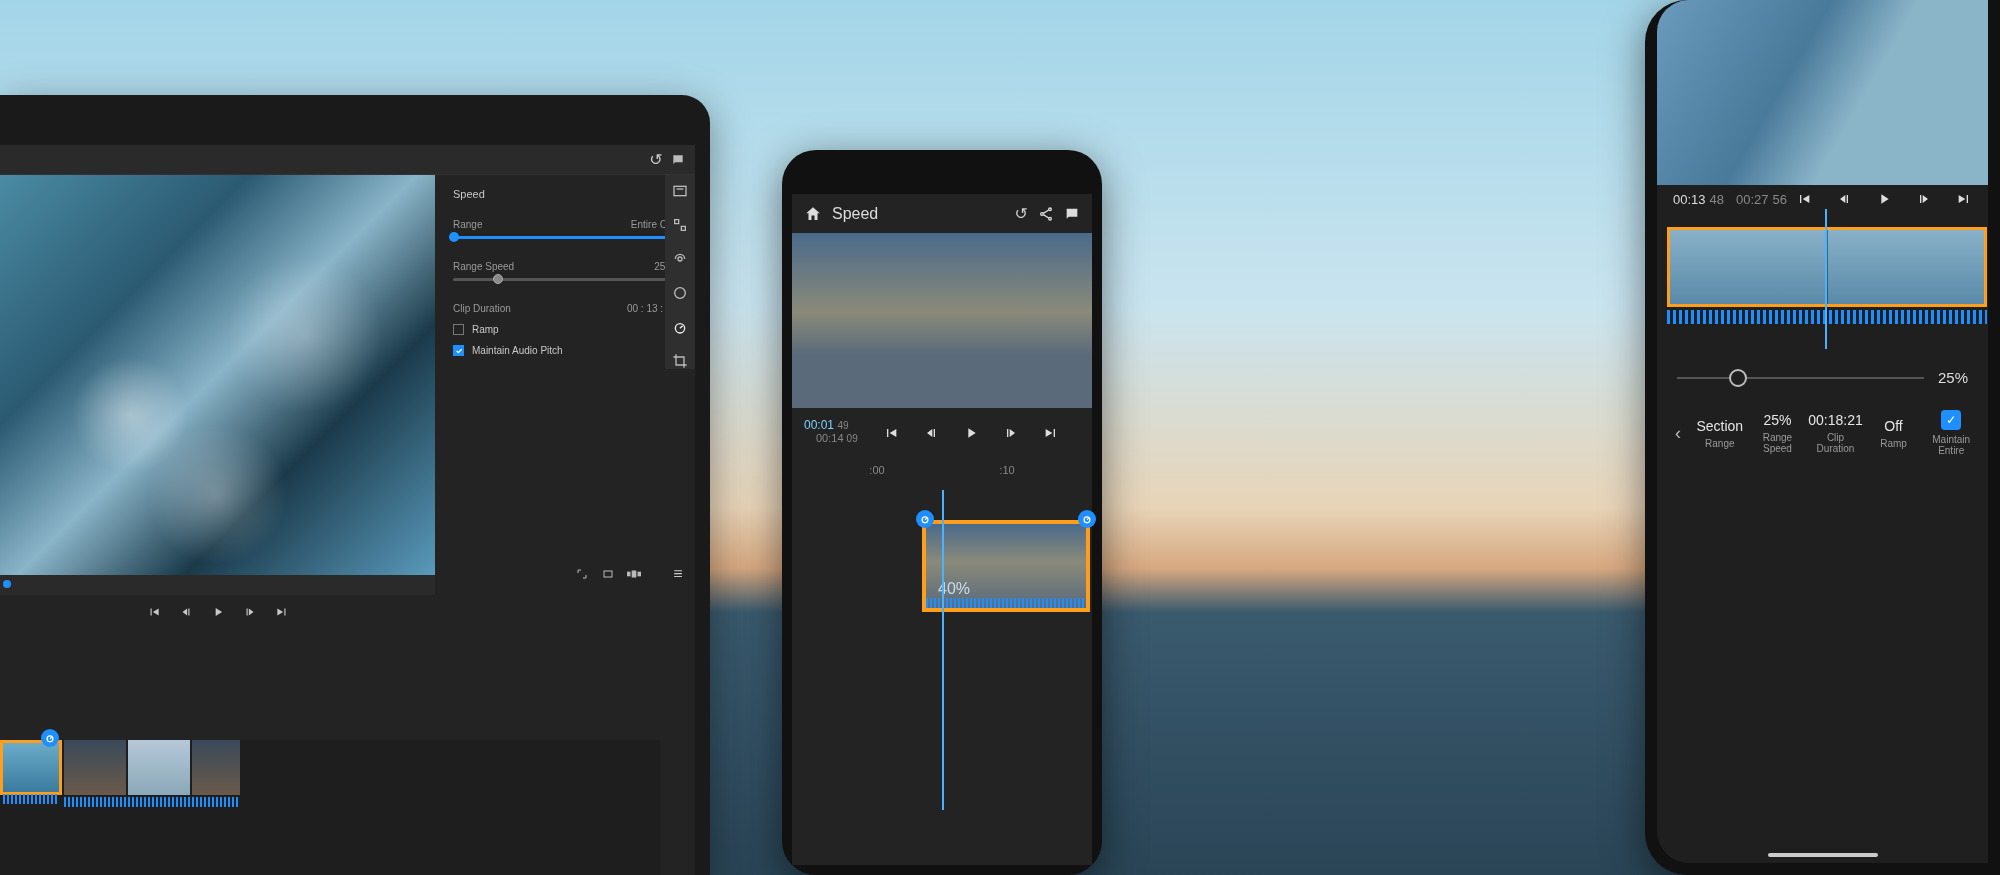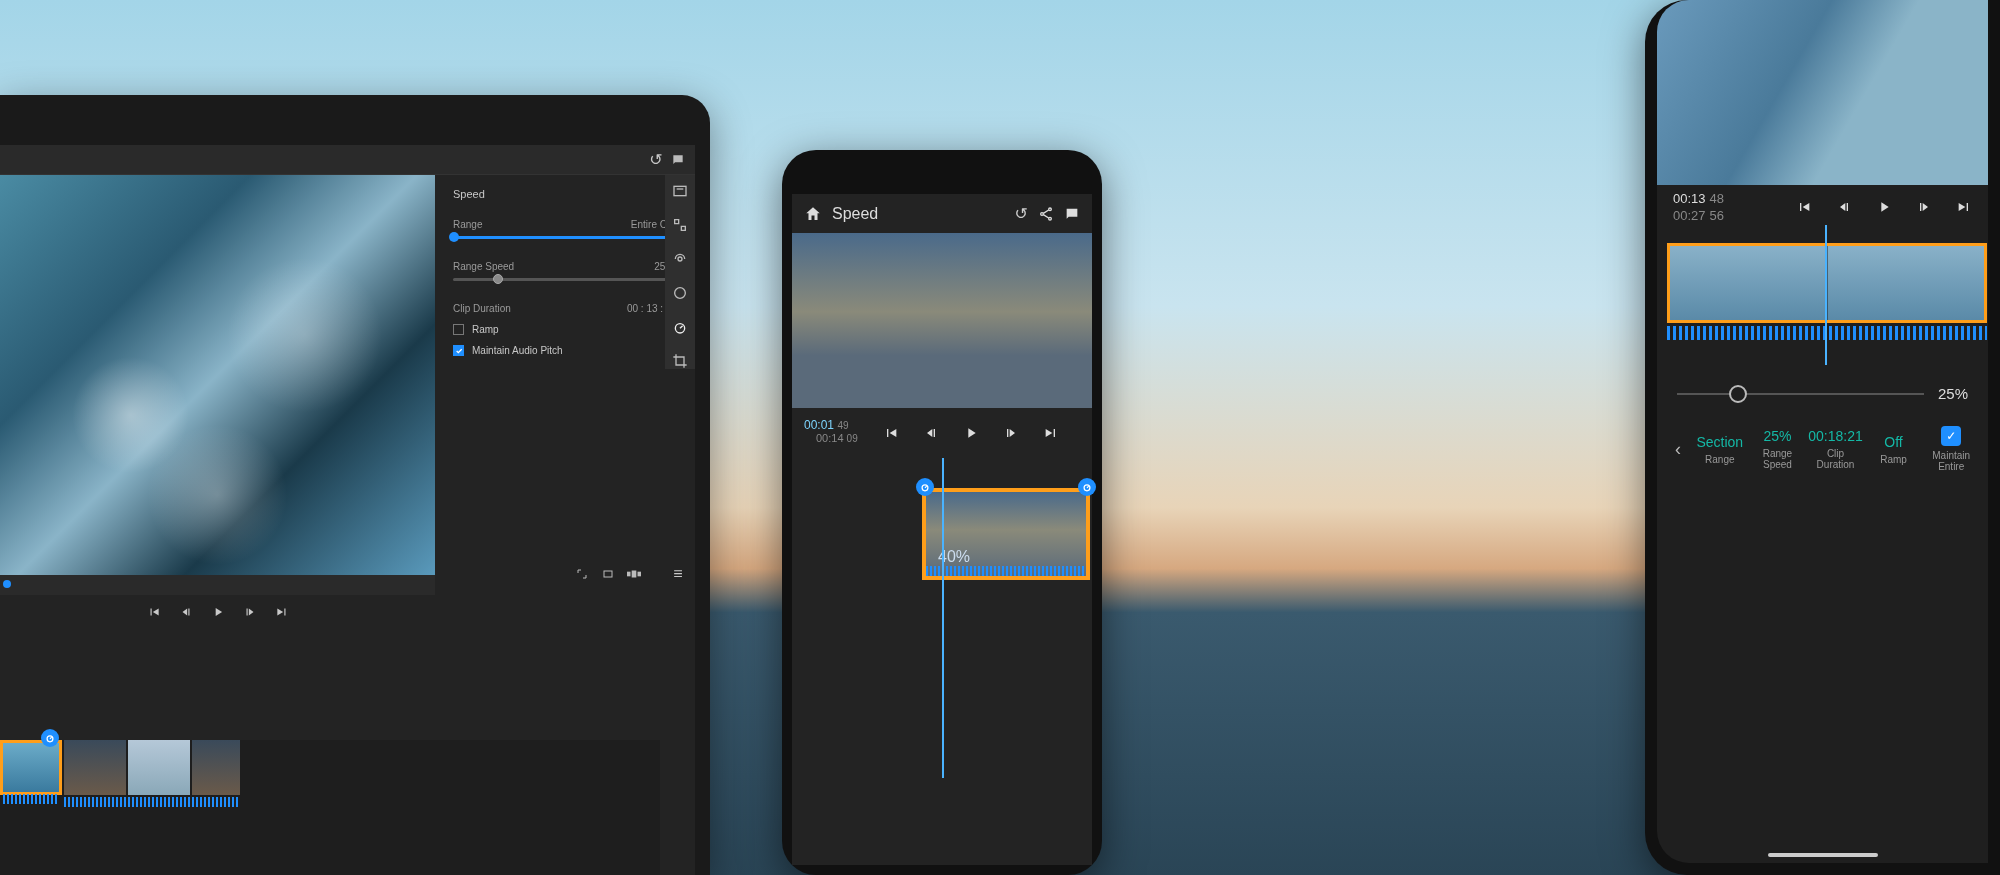--- a/index.html
+++ b/index.html
@@ -284,21 +284,21 @@
 .ios-preview {
   height: 185px;
   background: linear-gradient(120deg, #6a9abc 0%, #4a7a9a 40%, #8ab4c8 60%);
 }
 .ios-times {
   padding: 6px 16px 2px;
   font-size: 13px;
   display:flex;
   align-items:center;
 }
-.ios-times .col { display:flex; flex-direction:column; gap:2px; }
+.ios-times .col { display:flex; flex-direction:row; gap:12px; }
 .ios-times .row {display:flex; gap:4px; align-items:baseline;}
 .ios-times .f { color:#888; font-size:13px; }
 .ios-controls { flex:1; display:flex; justify-content:flex-end; gap:24px; }
 .ios-ruler { display:flex; justify-content: space-between; padding: 6px 28px; color:#777; font-size:10px; }
 .ios-tl { position:relative; height:130px; }
 .ios-clips { position:absolute; left:10px; top:18px; width:320px; height:80px; border:3px solid #ff9e1a; display:flex; }
 .ios-clip { flex:1; background: linear-gradient(#89b1c8,#5a8aa8); }
 .ios-audio { position:absolute; left:10px; top:101px; width:320px; height:14px; background: repeating-linear-gradient(90deg,#1f8fff 0 3px, transparent 3px 6px); }
 .ios-playhead { position:absolute; left:168px; top:0; width:2px; height:140px; background:#4ab3ff; }
 .ios-slider {
@@ -309,21 +309,21 @@
 .ios-slider .thumb { position:absolute; left:21%; top:-8px; width:18px; height:18px; border:2px solid #bbb; border-radius:50%; background:#1f1f1f; }
 .ios-pct { font-size:15px; color:#ddd; }
 .ios-bottom {
   display:flex;
   align-items:center;
   padding: 14px 10px;
   gap: 4px;
 }
 .ios-back { width:22px; text-align:center; color:#bbb; cursor:pointer; font-size:18px;}
 .ios-cell { flex:1; text-align:center; }
-.ios-cell .v { font-size:14px; color:#14b8a6; }
+.ios-cell .v { font-size:14px; color:#e5e5e5; }
 .ios-cell .l { font-size:10px; color:#999; margin-top:4px; }
 .ios-mp { width:20px; height:20px; background:#1f8fff; border-radius:4px; margin:0 auto 2px; display:flex; align-items:center; justify-content:center; color:#fff; font-size:12px;}
 .home-ind { position:absolute; bottom:6px; left:50%; transform:translateX(-50%); width:110px; height:4px; background:#ccc; border-radius:3px; }
 svg { display:block; }
 </style>
 </head>
 <body>
 
 <div class="tablet">
   <div class="tablet-screen">
@@ -542,20 +542,24 @@
               <path d="M10 6v12l8-6zM6 6h2v12H6z"></path>
             </svg>
           </span>
         <span>
             <svg width="16" height="16" viewBox="0 0 24 24" fill="#ddd">
               <path d="M16 6h2v12h-2zM4 6v12l10-6z"></path>
             </svg>
           </span>
       </div>
     </div>
+    <div class="android-labels">
+      <span>:00</span>
+      <span>:10</span>
+    </div>
     <div class="android-tl">
       <div class="android-clip">
         <div class="speed-handle" style="left:-10px;top:-14px">
             <svg width="10" height="10" viewBox="0 0 24 24" fill="none" stroke="#fff" stroke-width="3">
               <circle cx="12" cy="14" r="7"></circle>
               <path d="M12 14l4-4"></path>
             </svg>
           </div>
         <div class="speed-handle" style="right:-10px;left:auto;top:-14px">
             <svg width="10" height="10" viewBox="0 0 24 24" fill="none" stroke="#fff" stroke-width="3">

